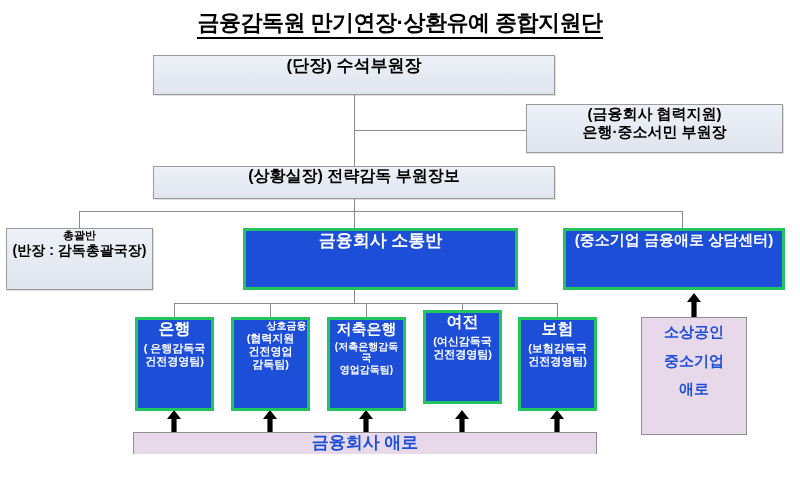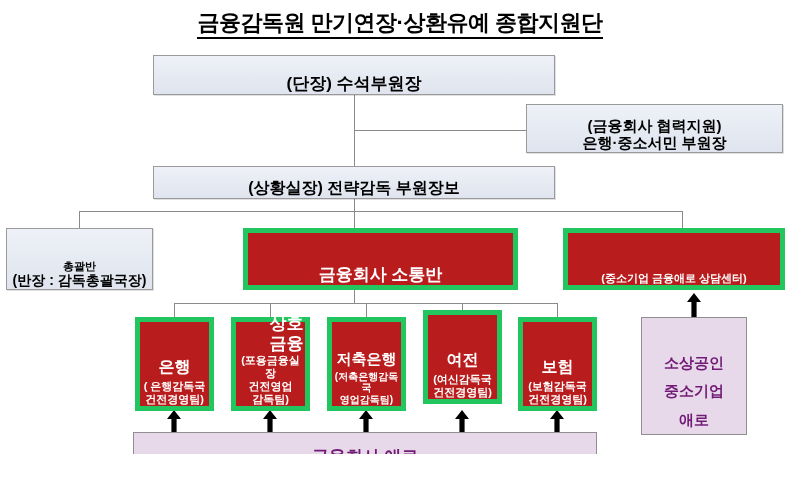--- a/index.html
+++ b/index.html
@@ -39,46 +39,46 @@
     border-bottom: 2px solid #000;
     padding-bottom: 2px;
   }
 
   
   .node {
     position: absolute;
     display: flex;
     flex-direction: column;
     align-items: center;
-    justify-content: flex-end;
+    justify-content: flex-start;
     text-align: center;
     line-height: 1.18;
     z-index: 3;
   }
   .node .l1 { font-weight: bold; }
   .node .l2, .node .l3 { font-weight: bold; }
 
   
   .node.light {
     background: linear-gradient(to bottom, #eef1f7 0%, #e7ebf3 45%, #dfe4ee 100%);
     border: 1px solid #9a9a9a;
     color: #000000;
     box-shadow: 1px 1px 0 rgba(0,0,0,0.12);
   }
   
   .node.blue {
-    background: #b91c1c;
-    border: 5px solid #22c55e;
+    background: #1d4ed8;
+    border: 3px solid #22c55e;
     color: #ffffff;
   }
   
   .node.lav {
     background: #e7d9ea;
     border: 1px solid #8f8f8f;
-    color: #701a75;
+    color: #1d4ed8;
   }
 
   
   .ln {
     position: absolute;
     background: #8a8a8a;
     z-index: 1;
   }
   .ln.v { width: 1px; }
   .ln.h { height: 1px; }
@@ -138,32 +138,32 @@
   <div class="node light" style="left:6px; top:228px; width:147px; height:62px; font-size:14px;">
     <div class="l1" style="font-size:11px;">총괄반</div>
     <div class="l2">(반장 : 감독총괄국장)</div>
   </div>
 
   <div class="node blue" style="left:243px; top:228px; width:275px; height:62px; font-size:14px;">
     <div class="l1" style="font-size:17px;">금융회사  소통반</div>
   </div>
 
   <div class="node blue" style="left:563px; top:228px; width:222px; height:62px; font-size:12px;">
-    <div class="l3" style="font-size:11px;margin-top:24px;">(중소기업 금융애로 상담센터)</div>
+    <div class="l3" style="font-size:15px;">(중소기업 금융애로 상담센터)</div>
   </div>
 
   <div class="node blue" style="left:135px; top:317px; width:79px; height:94px; font-size:11px;">
     <div class="l1" style="font-size:16px; margin-bottom:3px;">은행</div>
     <div class="l2">( 은행감독국</div>
     <div class="l3">건전경영팀)</div>
   </div>
 
   <div class="node blue" style="left:231px; top:317px; width:79px; height:94px; font-size:11px;">
-    <div class="l1" style="font-size:17px;margin-left:32px;">상호금융</div>
-    <div class="l2">(포용금융실장</div>
+    <div class="l1" style="font-size:10px;margin-left:32px;">상호금융</div>
+    <div class="l2">(협력지원</div>
     <div class="l3">건전영업</div>
     <div class="l3">감독팀)</div>
   </div>
 
   <div class="node blue" style="left:327px; top:317px; width:79px; height:94px; font-size:10px;">
     <div class="l1" style="font-size:15px; margin-bottom:3px;">저축은행</div>
     <div class="l2">(저축은행감독국</div>
     <div class="l3">영업감독팀)</div>
   </div>
 

